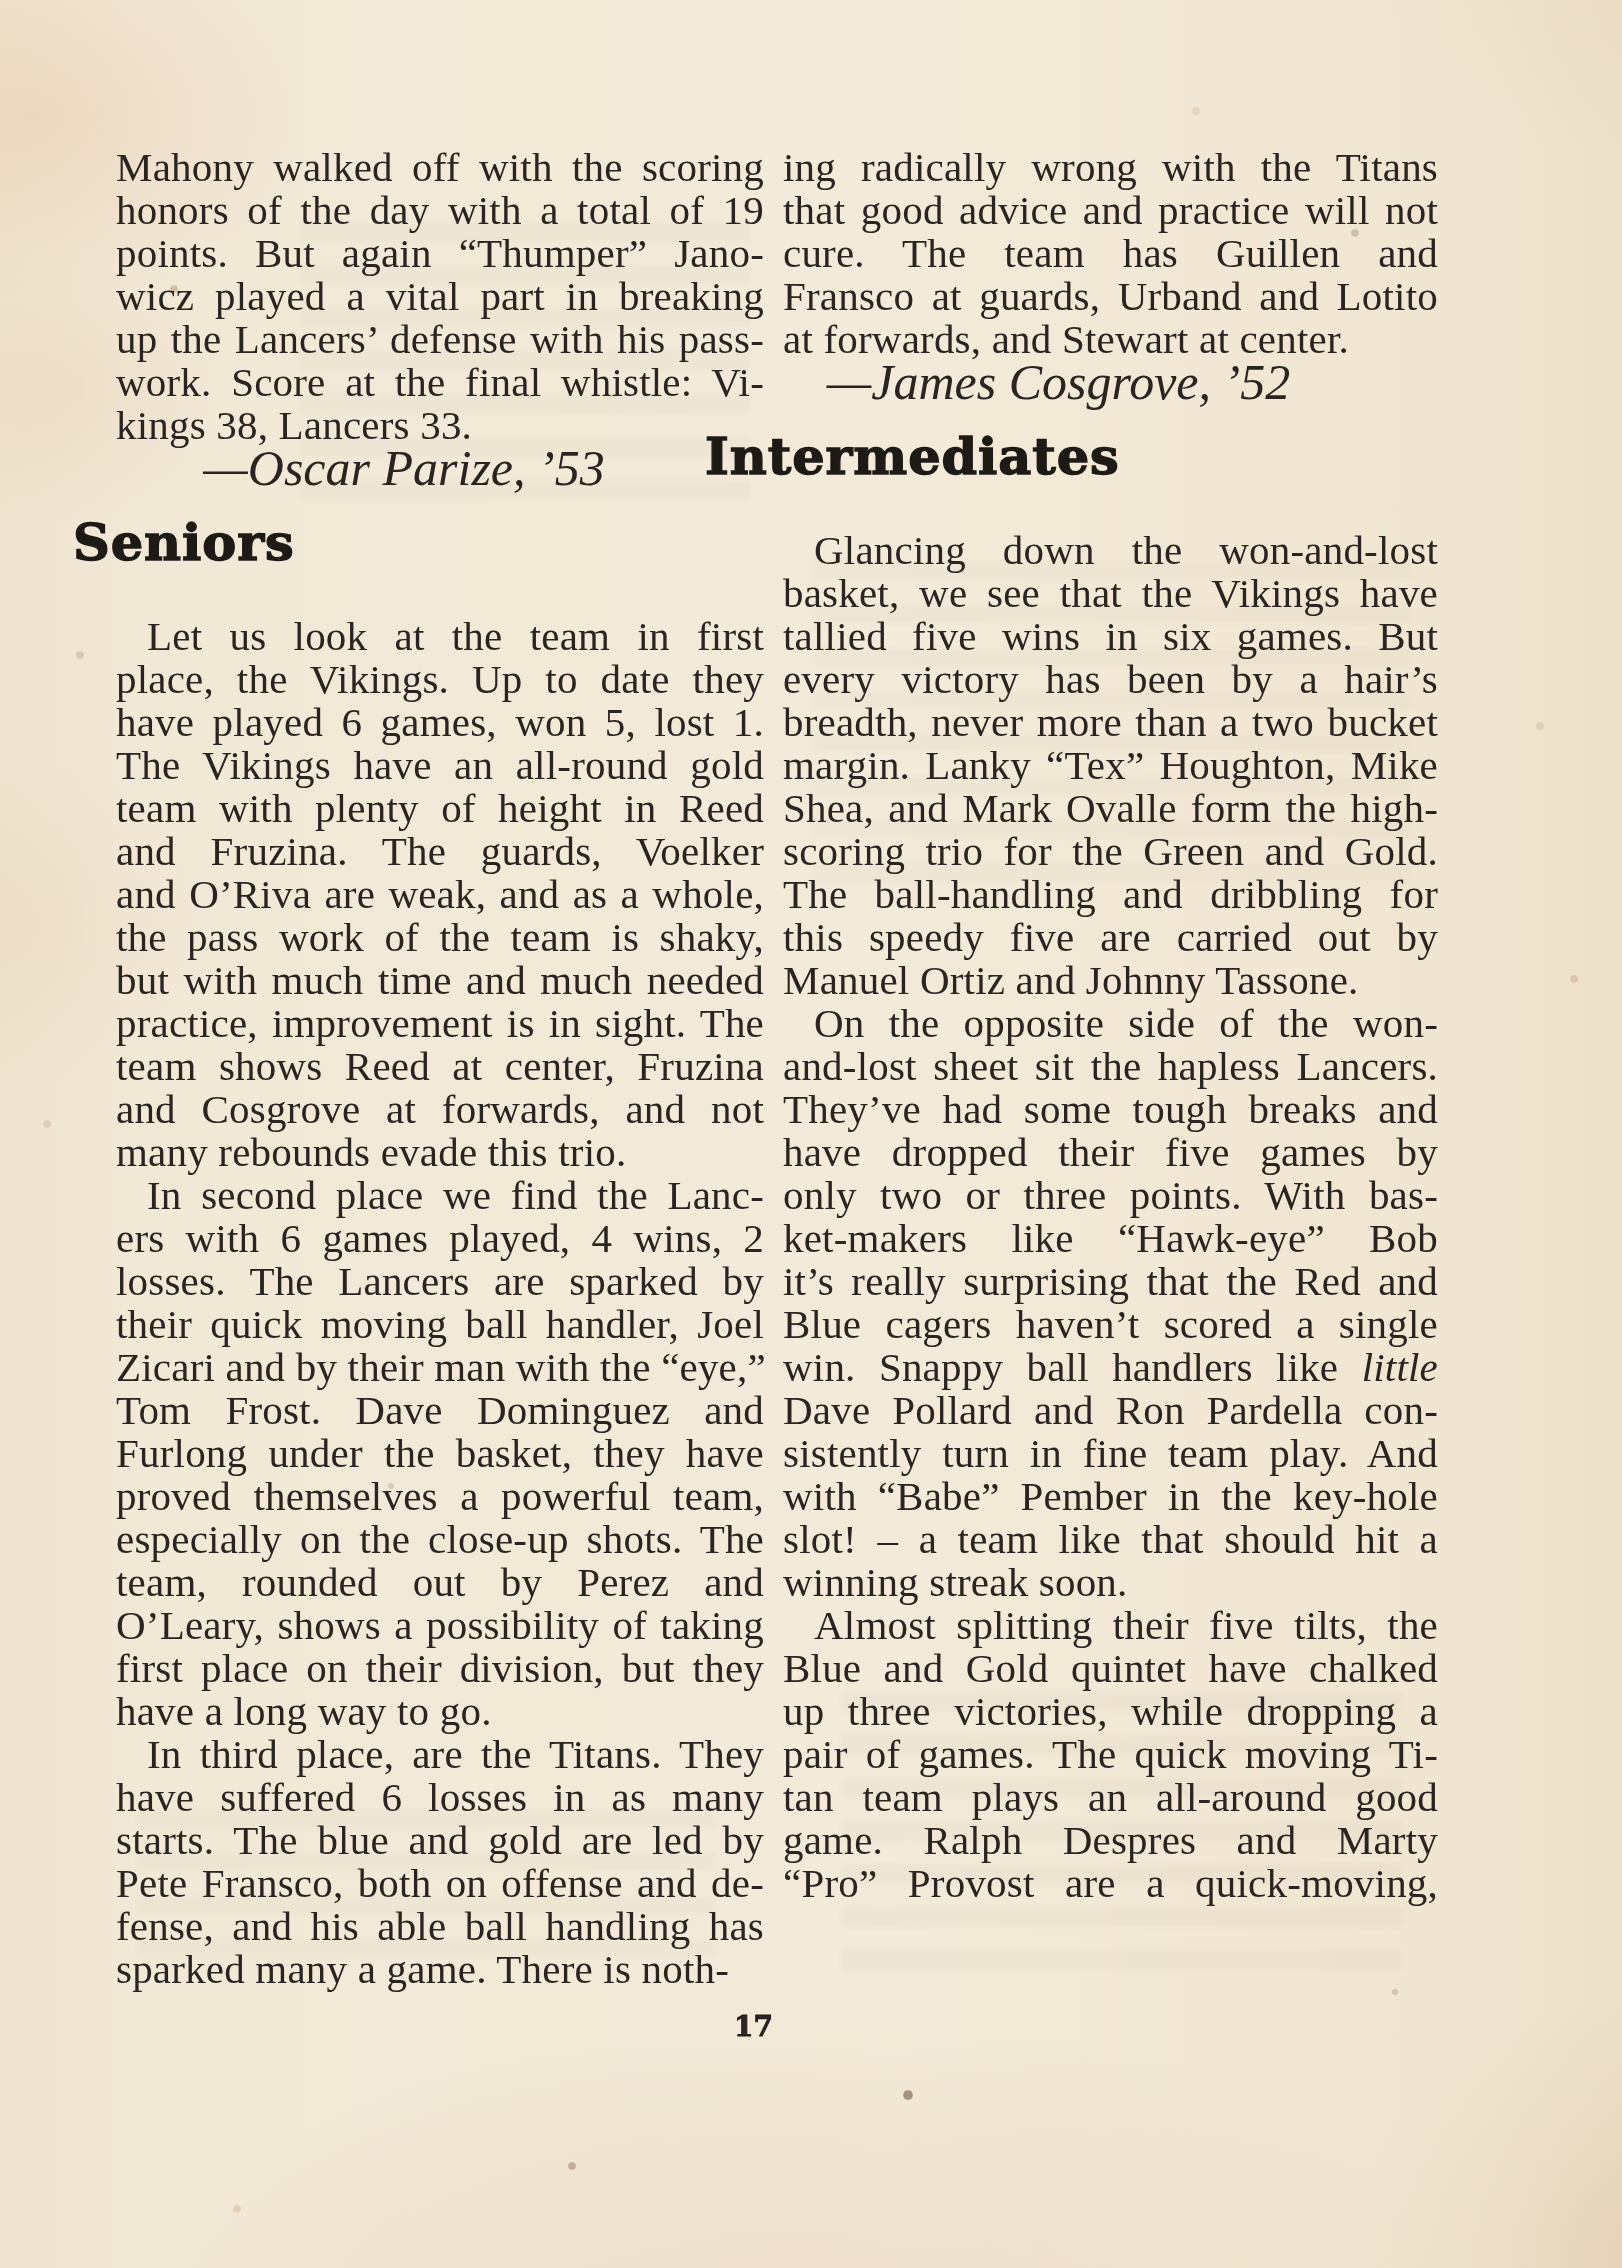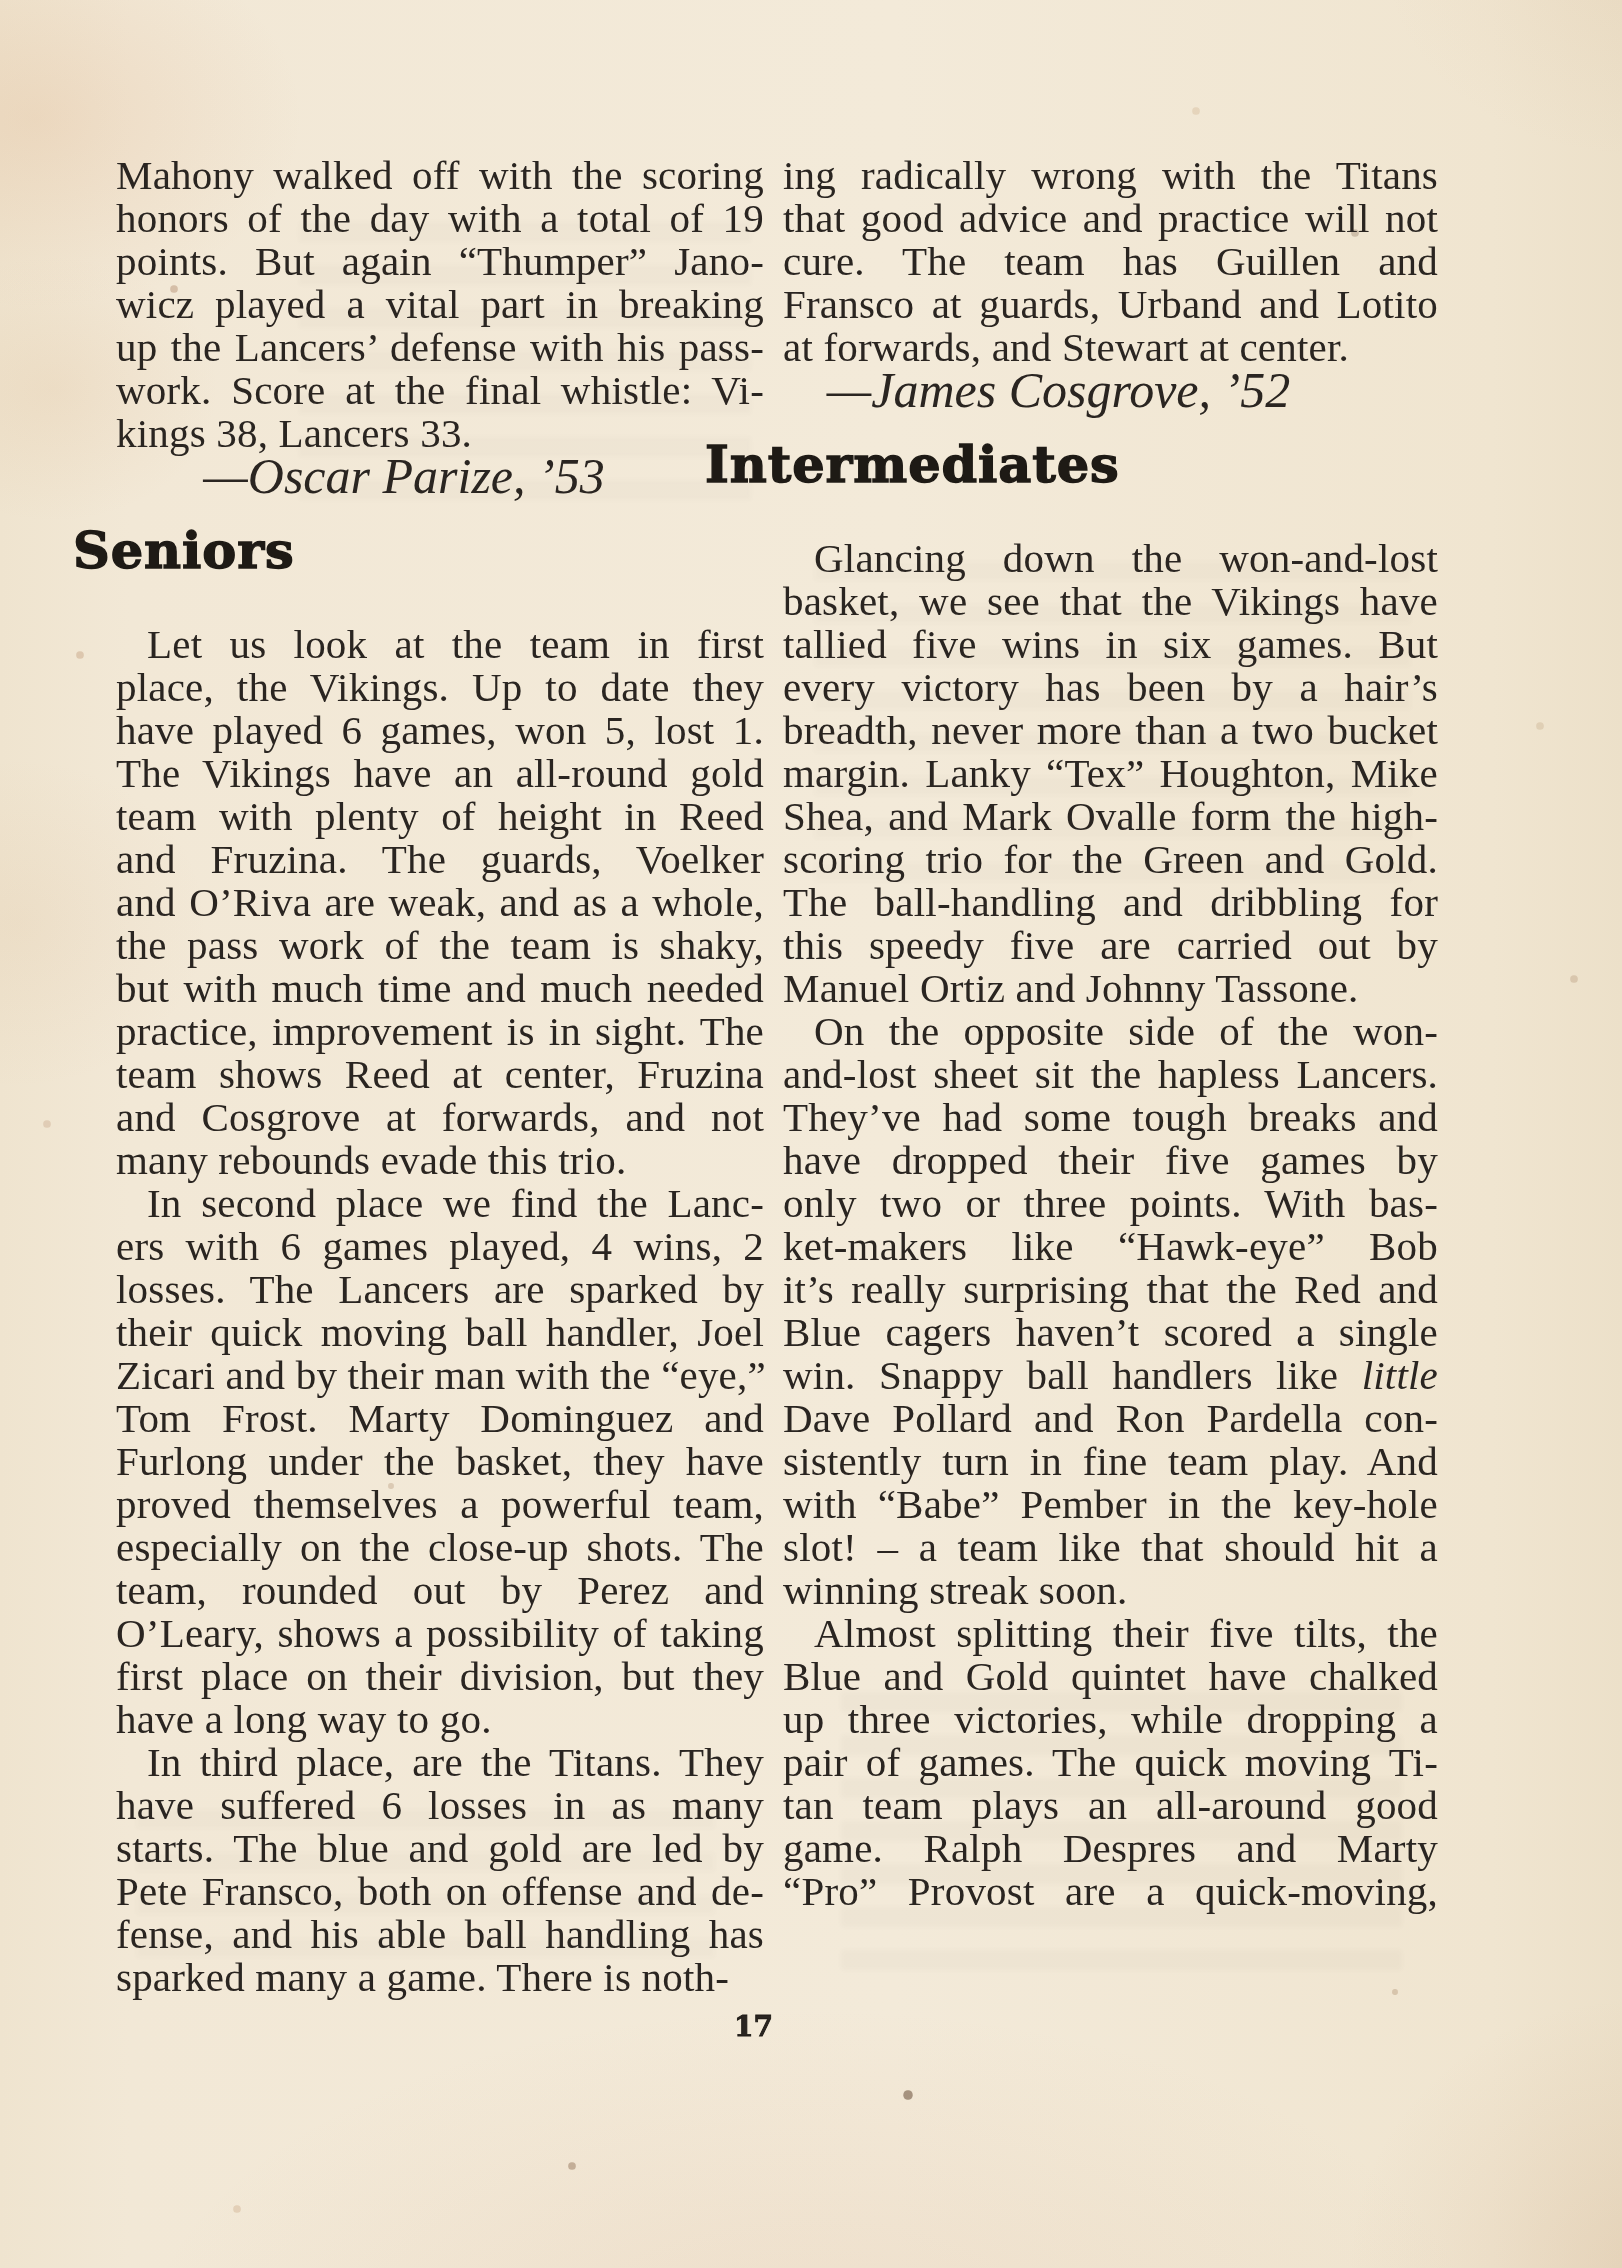--- a/index.html
+++ b/index.html
@@ -13,21 +13,21 @@
     font-family:"Liberation Serif", serif;
     background:
       radial-gradient(380px 271px at 36px 118px,  rgba(216,160,115,.20), rgba(216,160,115,0) 70%),
       radial-gradient(235px 190px at 54px 389px,  rgba(210,160,110,.13), rgba(210,160,110,0) 70%),
       radial-gradient(271px 235px at 18px 923px, rgba(205,160,115,.10), rgba(205,160,115,0) 70%),
       radial-gradient(905px 470px at 50% 104%,   rgba(205,150,110,.14), rgba(205,150,110,0) 75%),
       radial-gradient(389px 362px at 101% 100%,   rgba(190,140,100,.16), rgba(190,140,100,0) 75%),
       radial-gradient(344px 271px at 101% -2%,    rgba(200,160,120,.10), rgba(200,160,120,0) 75%),
       linear-gradient(90deg,#efe4cf 0%,#f2e8d6 8%,#f3ead9 55%,#f0e5d0 92%,#ece0c9 100%);
   }
-  .col{position:absolute;top:154px;}
+  .col{position:absolute;top:146px;}
   .col-left{left:116px;width:648px;}
   .col-right{left:783px;width:655px;}
 
   .line{
     height:43px;line-height:43px;font-size:41px;
     letter-spacing:0.2px;
     text-align:justify;text-align-last:justify;
     white-space:nowrap;
   }
   .line.last{text-align-last:left;}
@@ -126,21 +126,21 @@
         <div class="line">team shows Reed at center, Fruzina</div>
         <div class="line">and Cosgrove at forwards, and not</div>
         <div class="line last">many rebounds evade this trio.</div>
       </div>
       <div class="para indent">
         <div class="line">In second place we find the Lanc-</div>
         <div class="line">ers with 6 games played, 4 wins, 2</div>
         <div class="line">losses. The Lancers are sparked by</div>
         <div class="line">their quick moving ball handler, Joel</div>
         <div class="line">Zicari and by their man with the “eye,”</div>
-        <div class="line">Tom Frost. Marty Dominguez and</div>
+        <div class="line">Tom Frost. Dave Dominguez and</div>
         <div class="line">Furlong under the basket, they have</div>
         <div class="line">proved themselves a powerful team,</div>
         <div class="line">especially on the close-up shots. The</div>
         <div class="line">team, rounded out by Perez and</div>
         <div class="line">O’Leary, shows a possibility of taking</div>
         <div class="line">first place on their division, but they</div>
         <div class="line last">have a long way to go.</div>
       </div>
       <div class="para indent">
         <div class="line">In third place, are the Titans. They</div>

